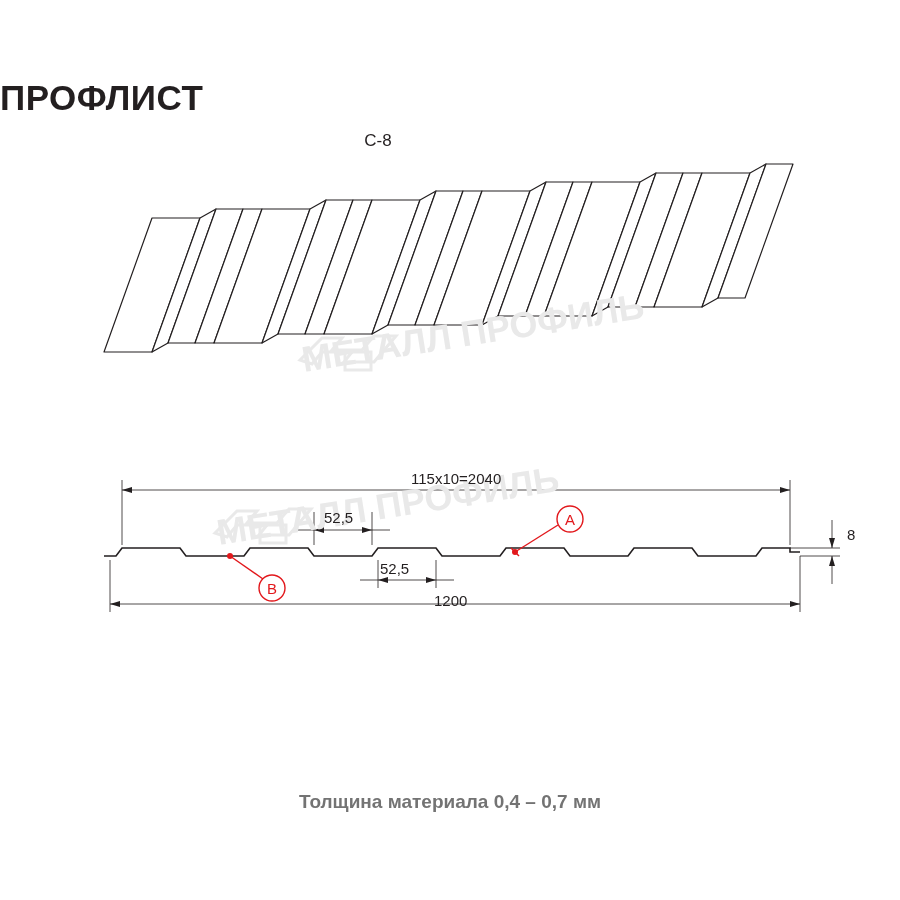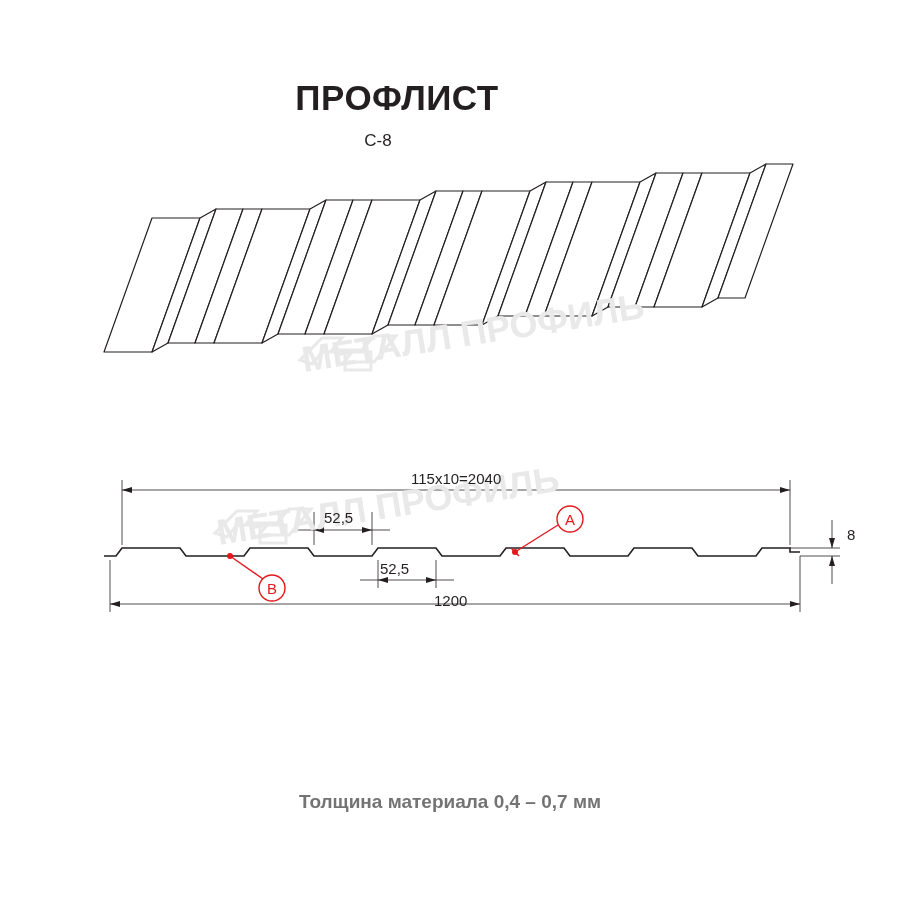--- a/index.html
+++ b/index.html
@@ -19,21 +19,21 @@
     position: absolute;
     left: 0; top: 0;
     width: 900px;
     height: 900px;
   }
   .title {
     position: absolute;
     left: 0;
     top: 78px;
     width: 794px;
-    text-align: center;
+    text-align: left;
     font-size: 35px;
     font-weight: bold;
     letter-spacing: 0.5px;
     color: #231f20;
   }
   .subtitle {
     position: absolute;
     left: 0;
     top: 131px;
     width: 756px;

